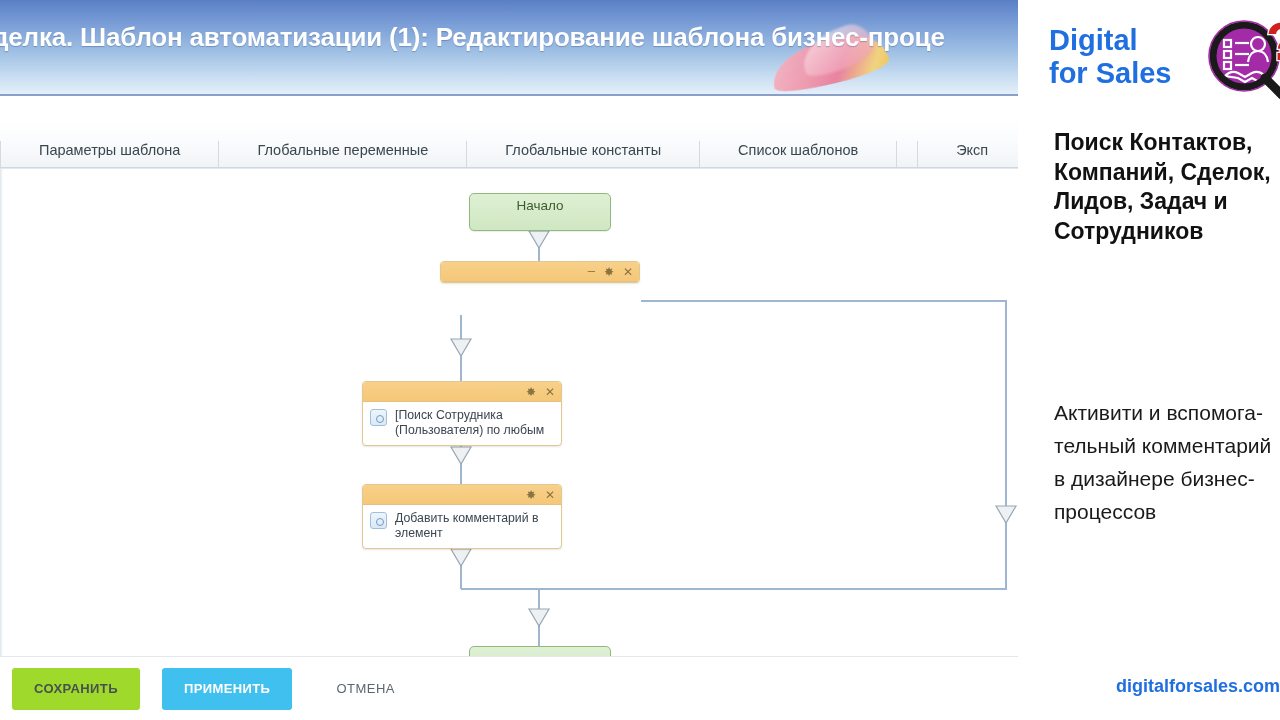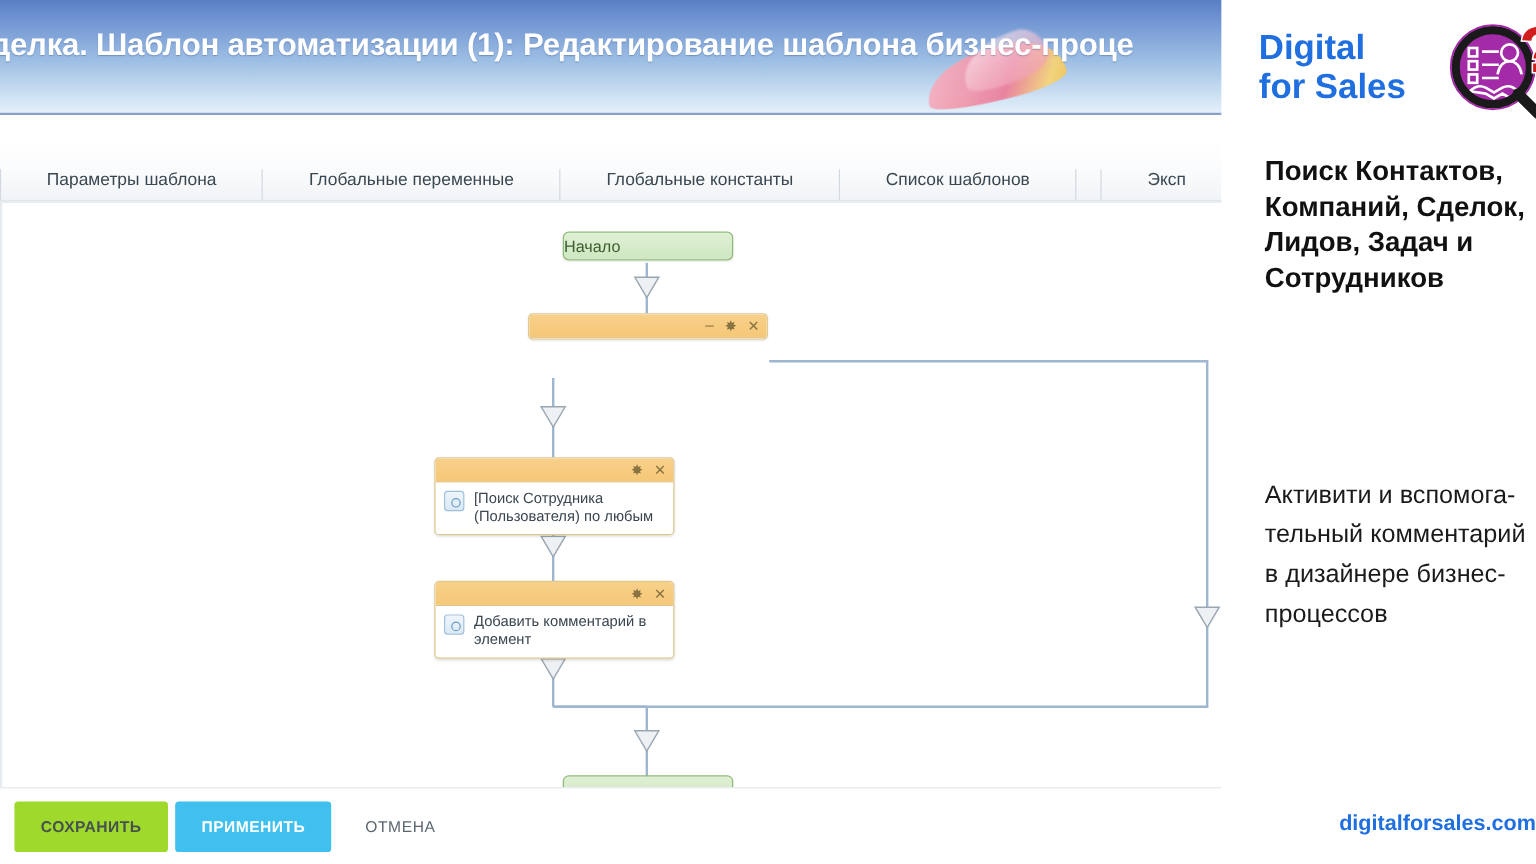--- a/index.html
+++ b/index.html
@@ -116,24 +116,25 @@
   
   .wires { position: absolute; left: 0; top: 0; width: 1018px; height: 488px; }
 
   
   .node { position: absolute; }
 
   .node-terminal {
     background: linear-gradient(180deg, #dff0d4 0%, #cfe7c2 100%);
     border: 1px solid #8fba79;
     border-radius: 5px;
+    text-align: center;
     font-size: 13.5px;
     color: #3d5c2f;
     line-height: 24px;
-    height: 24px;
+    height: 38px;
     box-shadow: 0 1px 1px rgba(0,0,0,.07);
   }
 
   .node-box {
     background: #ffffff;
     border: 1px solid #e0c98e;
     border-radius: 4px;
     box-shadow: 0 1px 2px rgba(0,0,0,.10);
     overflow: hidden;
   }
@@ -225,21 +226,21 @@
   .plus-btn::before{ left:3px; top:5.5px; width:7px; height:2.2px; }
   .plus-btn::after{ left:5.4px; top:3px; width:2.2px; height:7px; }
 
   
   .footer {
     position: absolute; left: 0; top: 656px;
     width: 1018px; height: 64px;
     background: #ffffff;
     border-top: 1px solid #e4e8ec;
     display: flex; align-items: center;
-    padding-left: 12px; gap: 6px;
+    padding-left: 12px; gap: 22px;
   }
   .btn {
     border: none; border-radius: 3px;
     font-size: 13px; font-weight: bold;
     letter-spacing: .4px;
     cursor: pointer;
     height: 42px;
     padding: 0 22px;
     font-family: "Liberation Sans", sans-serif;
   }

